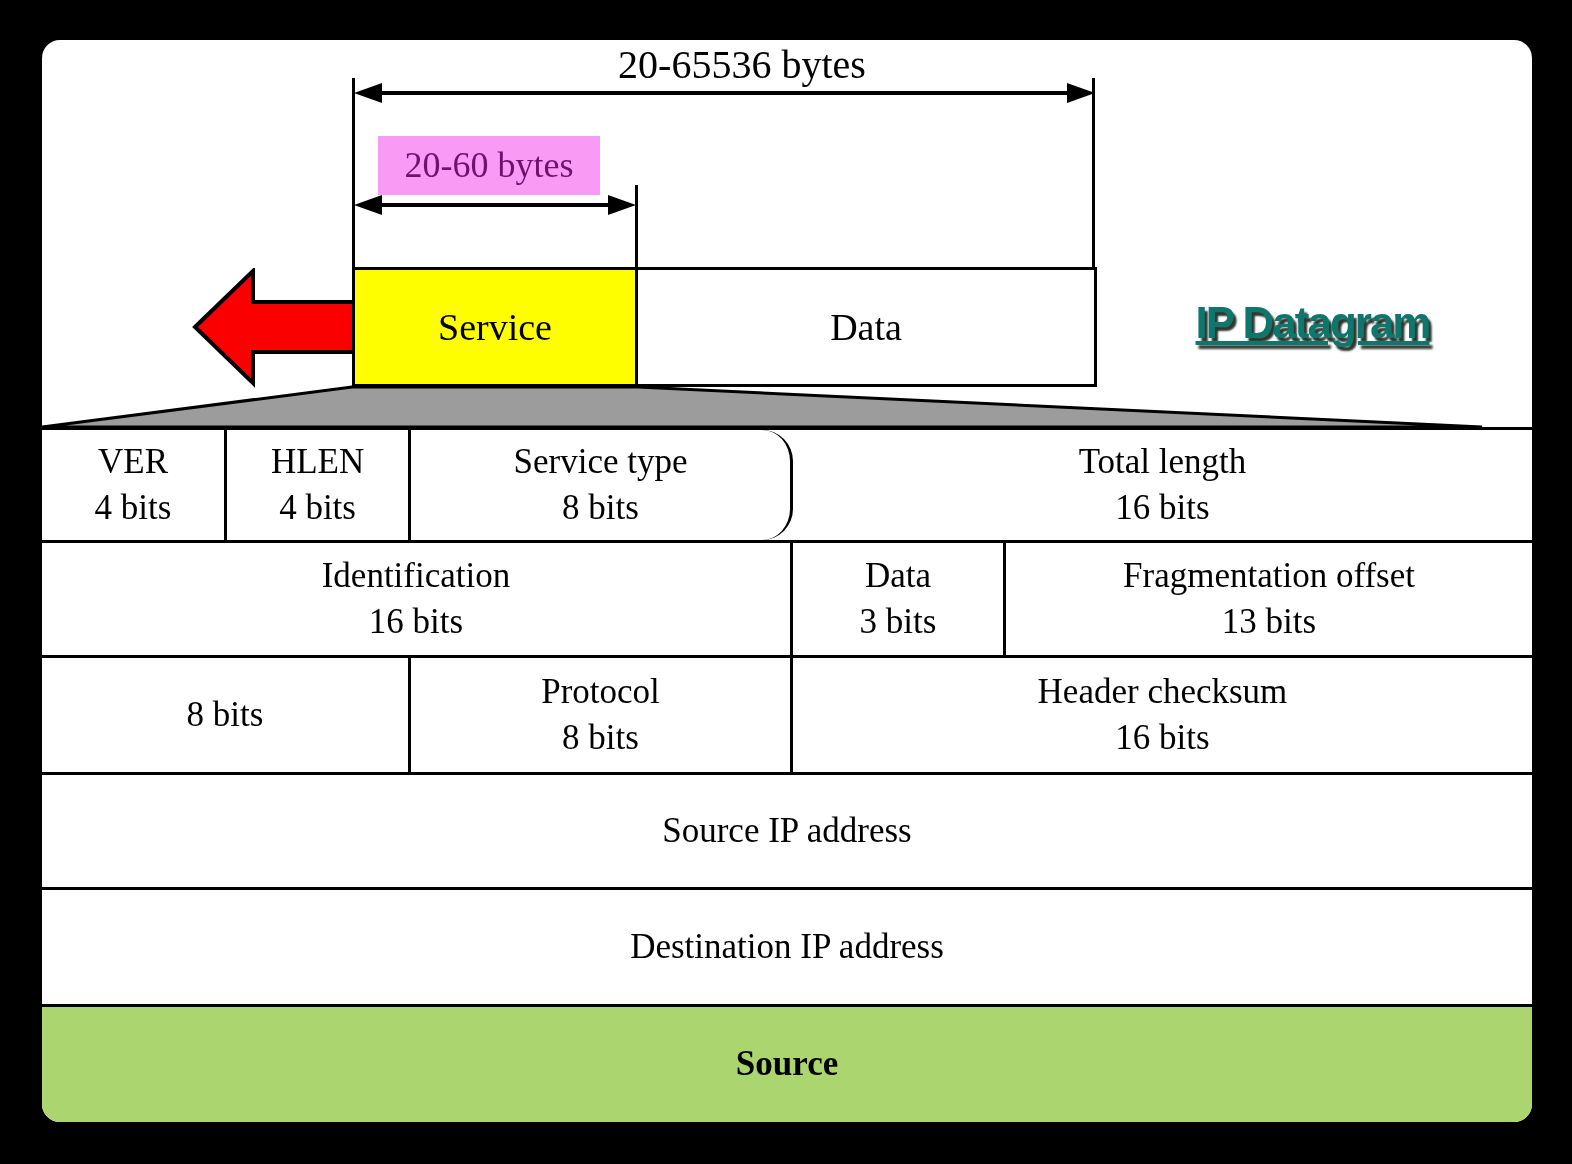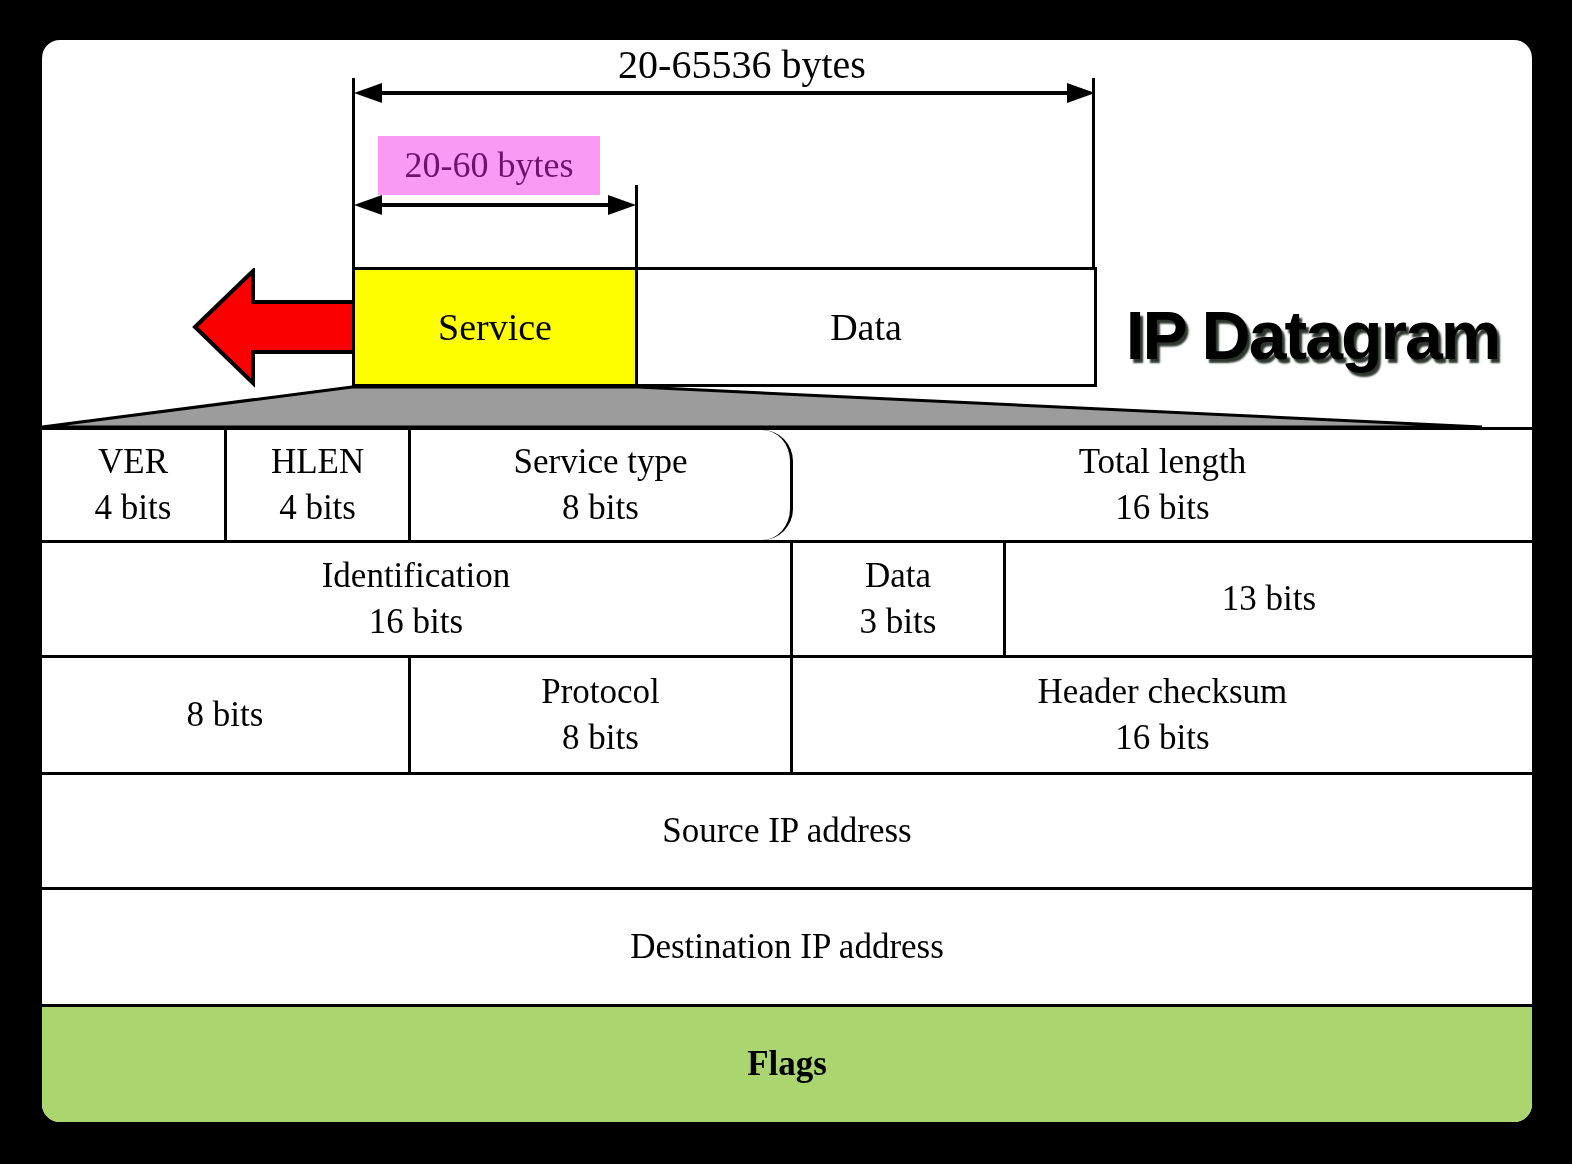--- a/index.html
+++ b/index.html
@@ -29,24 +29,25 @@
     position:absolute;top:227px;height:120px;box-sizing:border-box;
     border:3px solid #000;display:flex;align-items:center;justify-content:center;
     font-size:38px;
   }
   .header-box{left:310px;width:286px;background:#FEFE00;}
   .data-box{left:593px;width:462px;background:#fff;}
   
   .ip-title{
     position:absolute;left:1048px;top:261px;width:445px;
     font-family:"Liberation Sans","DejaVu Sans",sans-serif;
-    font-weight:bold;font-size:68px;line-height:1;letter-spacing:-2px;
-    text-align:center;color:#000000;
+    font-weight:bold;font-size:44px;line-height:1;letter-spacing:-2px;
+    text-align:center;color:#0f766e;
     text-shadow:3px 4px 2px #2e372e;
     white-space:nowrap;
+    text-decoration:underline;
   }
   
   .fields{
     position:absolute;left:0;top:387px;width:1490px;height:695px;
     box-sizing:border-box;border-top:3px solid #000;
     display:flex;flex-direction:column;font-size:35px;
   }
   .frow{display:flex;border-bottom:3px solid #000;box-sizing:border-box;flex-shrink:0;}
   .frow.r1{height:113px;}
   .frow.r2{height:115px;}
@@ -136,20 +137,21 @@
     <div class="frow r2">
       <div class="fcell w4">
         <span>Identification</span>
         <span>16 bits</span>
       </div>
       <div class="fcell w5">
         <span>Data</span>
         <span>3 bits</span>
       </div>
       <div class="fcell last">
+        <span>Fragmentation offset</span>
         <span>13 bits</span>
       </div>
     </div>
 
     <div class="frow r3">
       <div class="fcell w6">
         <span>8 bits</span>
       </div>
       <div class="fcell w7">
         <span>Protocol</span>
@@ -168,18 +170,18 @@
     </div>
 
     <div class="frow r5">
       <div class="fcell last">
         <span>Destination IP address</span>
       </div>
     </div>
 
     <div class="frow r6">
       <div class="fcell last">
-        <span class="option-text">Flags</span>
+        <span class="option-text">Source</span>
       </div>
     </div>
 
   </div>
 </div>
 
 </body></html>

